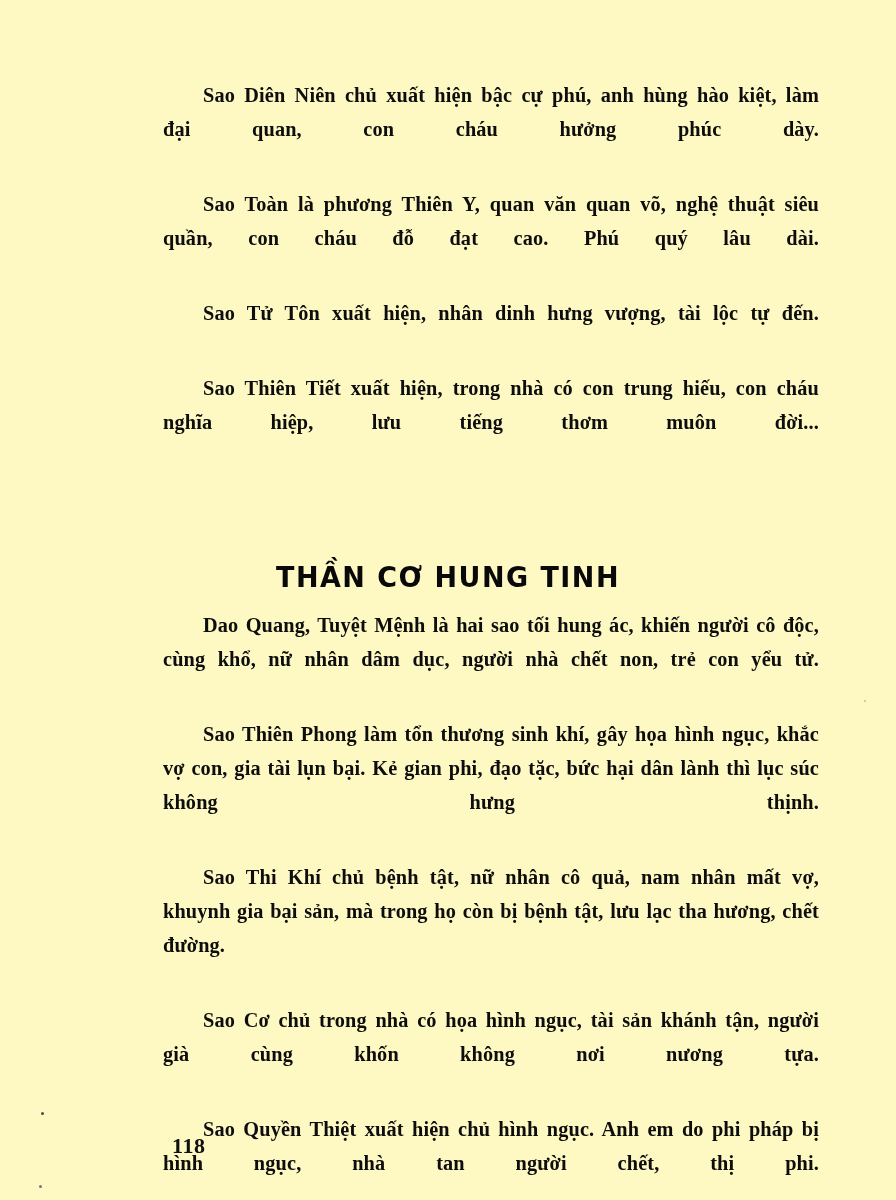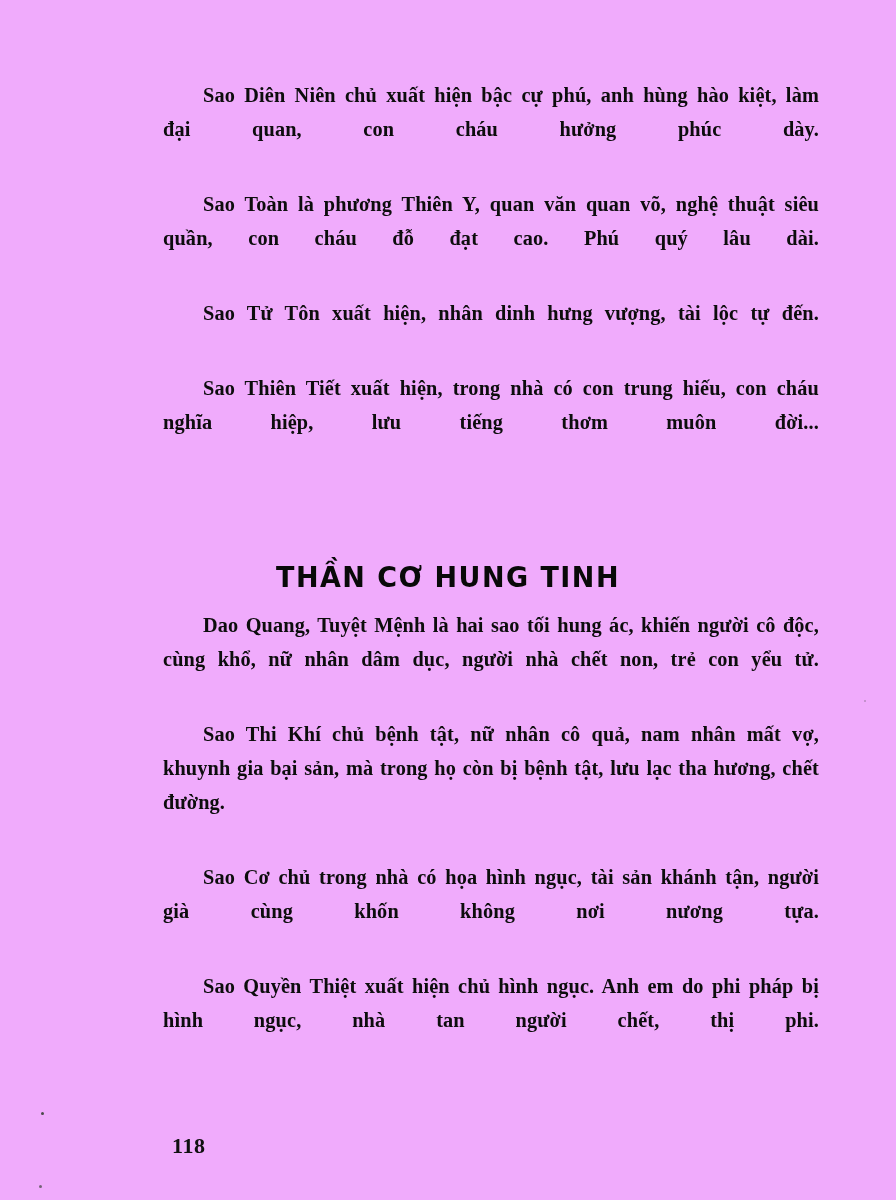--- a/index.html
+++ b/index.html
@@ -14,21 +14,21 @@
     position: relative;
     overflow: hidden;
     font-family: "Liberation Serif", "DejaVu Serif", serif;
     color: #0d0d0d;
   }
 
   
   .page {
     position: absolute;
     inset: 0;
-    background: #f0abfc;
+    background: #fef9c3;
   }
 
   
   .text-column {
     position: absolute;
     left: 163px;
     top: 78px;
     width: 656px;
   }
 
@@ -108,20 +108,21 @@
     <p class="para">Sao Diên Niên chủ xuất hiện bậc cự phú, anh hùng hào kiệt, làm đại quan, con cháu hưởng phúc dày.</p>
     <p class="para">Sao Toàn là phương Thiên Y, quan văn quan võ, nghệ thuật siêu quần, con cháu đỗ đạt cao. Phú quý lâu dài.</p>
     <p class="para">Sao Tử Tôn xuất hiện, nhân dinh hưng vượng, tài lộc tự đến.</p>
     <p class="para">Sao Thiên Tiết xuất hiện, trong nhà có con trung hiếu, con cháu nghĩa hiệp, lưu tiếng thơm muôn đời...</p>
   </div>
 
   <h2 class="section-heading">THẦN CƠ HUNG TINH</h2>
 
   <div class="text-column-2">
     <p class="para">Dao Quang, Tuyệt Mệnh là hai sao tối hung ác, khiến người cô độc, cùng khổ, nữ nhân dâm dục, người nhà chết non, trẻ con yểu tử.</p>
+    <p class="para">Sao Thiên Phong làm tổn thương sinh khí, gây họa hình ngục, khắc vợ con, gia tài lụn bại. Kẻ gian phi, đạo tặc, bức hại dân lành thì lục súc không hưng thịnh.</p>
     <p class="para">Sao Thi Khí chủ bệnh tật, nữ nhân cô quả, nam nhân mất vợ, khuynh gia bại sản, mà trong họ còn bị bệnh tật, lưu lạc tha hương, chết đường.</p>
     <p class="para">Sao Cơ chủ trong nhà có họa hình ngục, tài sản khánh tận, người già cùng khốn không nơi nương tựa.</p>
     <p class="para">Sao Quyền Thiệt xuất hiện chủ hình ngục. Anh em do phi pháp bị hình ngục, nhà tan người chết, thị phi.</p>
 
   </div>
 
   <div class="page-number">118</div>
 
   <span class="speckle speckle-a"></span>
   <span class="speckle speckle-b"></span>

